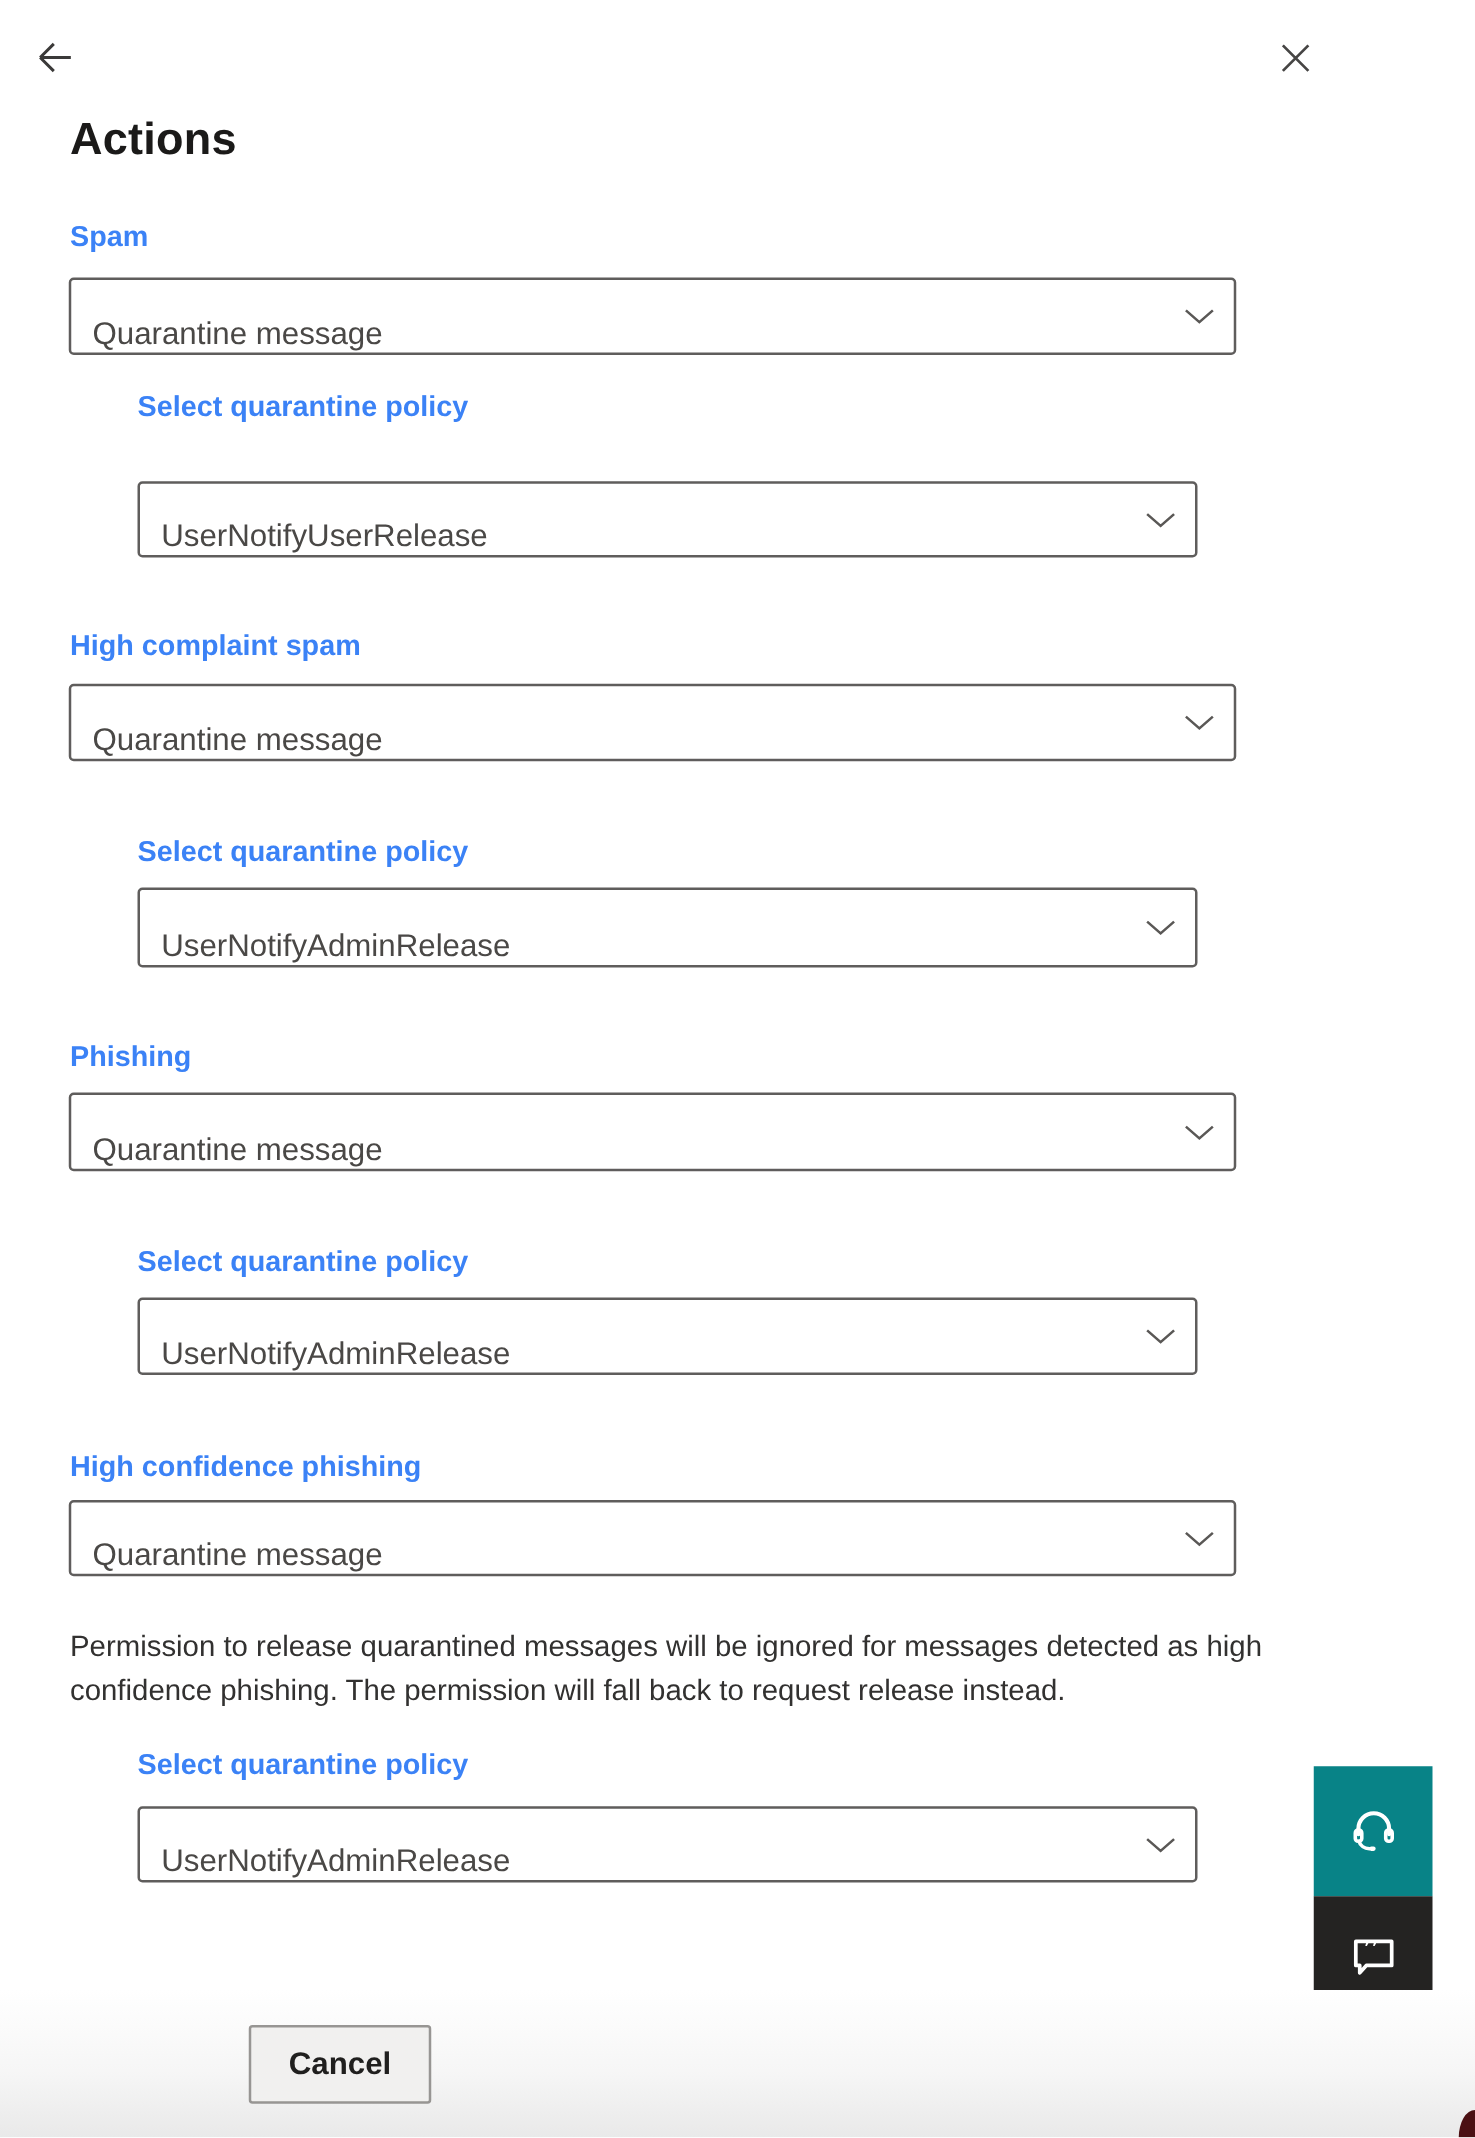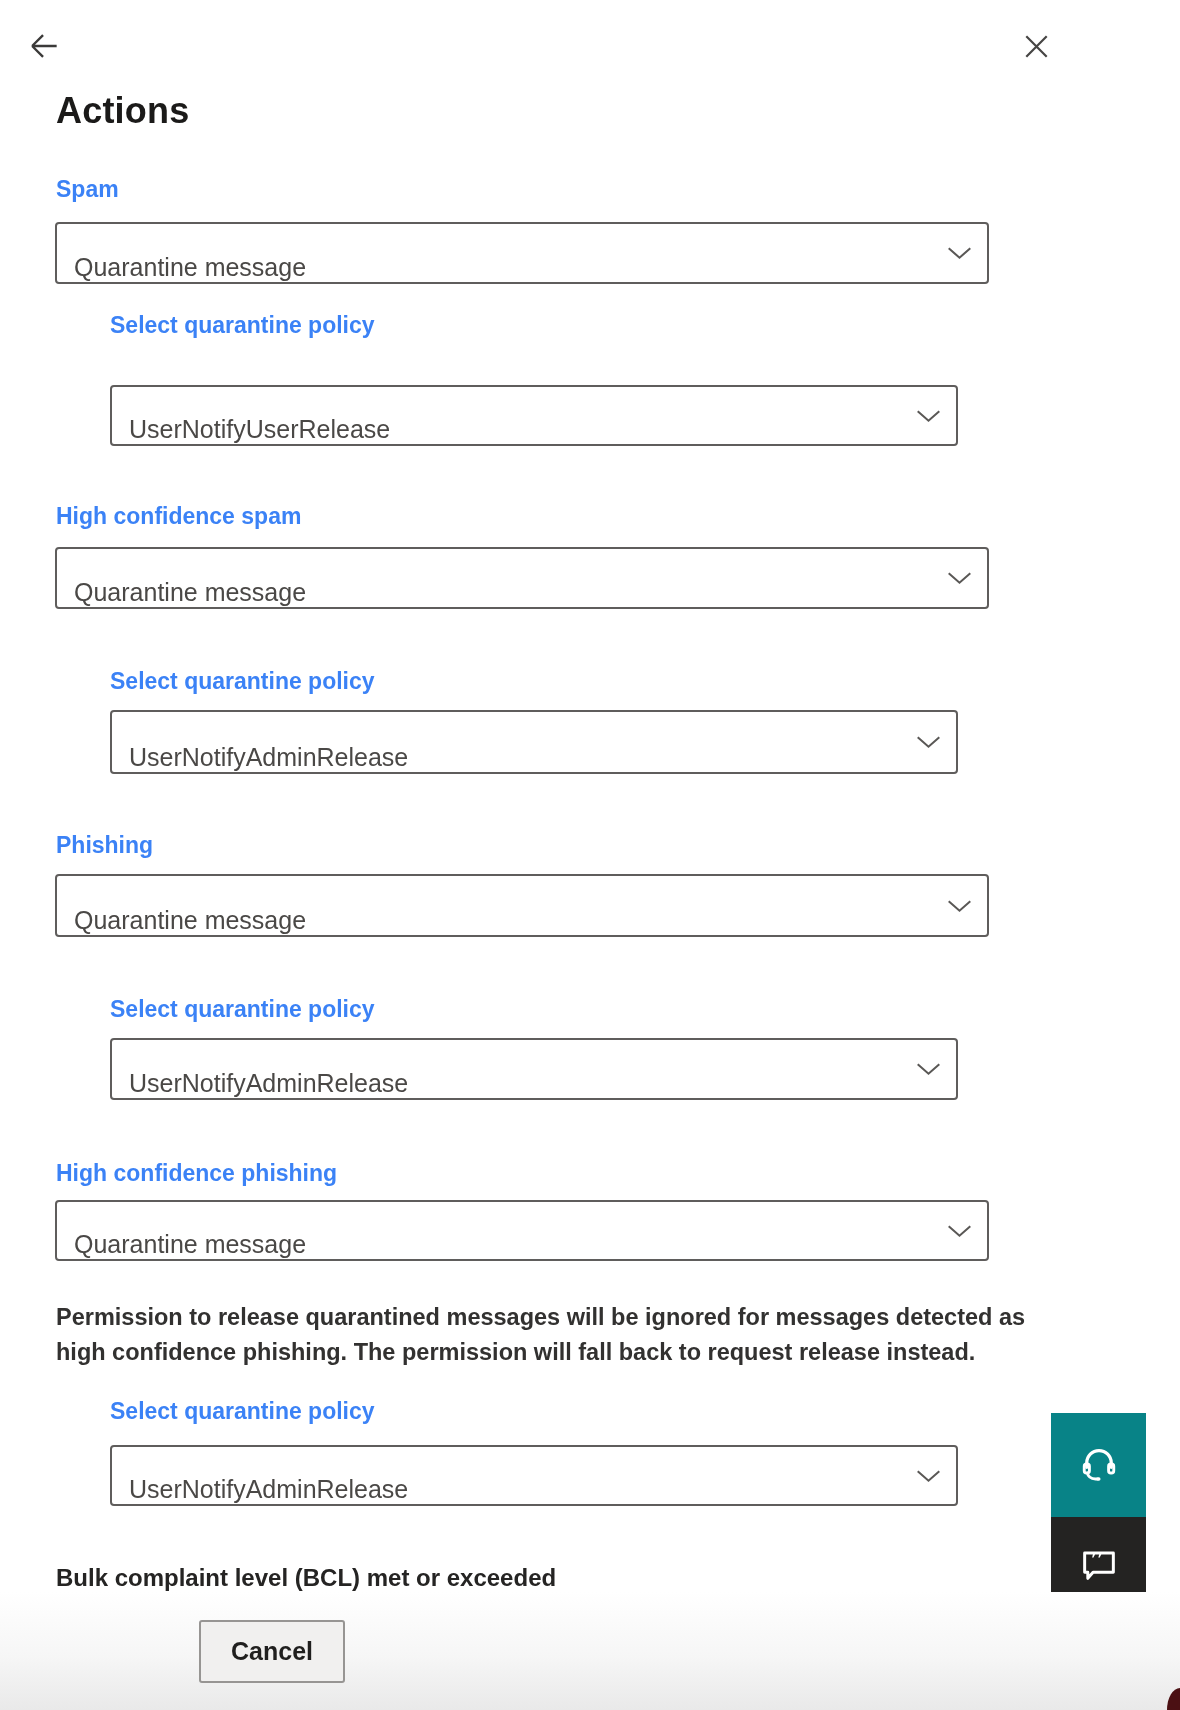--- a/index.html
+++ b/index.html
@@ -19,21 +19,21 @@
   .dropdown{
     position:absolute;height:62px;box-sizing:border-box;background:#fff;
     border:2px solid #5f5d5c;border-radius:4px;
     display:flex;align-items:flex-end;padding:0 52px 0 17px;cursor:pointer;
   }
   .dd-top{left:55px;width:934px;}
   .dd-nested{left:110px;width:848px;}
   .dd-value{font-size:25px;color:#4a4846;white-space:nowrap;overflow:hidden;}
   .dd-chevron{position:absolute;right:14px;top:50%;transform:translateY(-50%);line-height:0;}
   
-  .note{position:absolute;left:56px;top:1300px;width:980px;font-size:23.5px;line-height:35px;color:#323130;font-weight:bold;}
+  .note{position:absolute;left:56px;top:1300px;width:980px;font-size:23.5px;line-height:35px;color:#323130;}
   
   .truncated-label{position:absolute;left:56px;top:1564px;font-size:24px;font-weight:600;color:#252423;white-space:nowrap;}
   
   .footer{position:absolute;left:0;top:1592px;width:1180px;height:118px;
     background:linear-gradient(180deg,#ffffff 0%,#f6f6f6 55%,#e9e9e9 100%);}
   .btn{position:absolute;top:28px;height:63px;border-radius:3px;font-family:"Liberation Sans",sans-serif;
     font-size:25px;font-weight:600;display:flex;align-items:center;justify-content:center;cursor:pointer;box-sizing:border-box;}
   .btn-save{left:40px;width:139px;background:#0b79d5;color:#ffffff;border:none;}
   .btn-cancel{left:199px;width:146px;background:#f1f0ef;color:#201f1e;border:2px solid #979593;}
   
@@ -77,21 +77,21 @@
   <div class="sec-label lvl2" style="top:312px;">Select quarantine policy</div>
   <div class="dropdown dd-nested" style="top:385px;height:61px;">
     <span class="dd-value">UserNotifyUserRelease</span>
     <span class="dd-chevron">
       <svg viewBox="0 0 28 16" width="27" height="15">
           <path d="M2.5 3 L14 13 L25.5 3" fill="none" stroke="#5a5856" stroke-width="2.2"></path>
         </svg>
     </span>
   </div>
 
-  <div class="sec-label lvl1" style="top:503px;">High confidence spam</div>
+  <div class="sec-label lvl1" style="top:503px;">High complaint spam</div>
   <div class="dropdown dd-top" style="top:547px;">
     <span class="dd-value">Quarantine message</span>
     <span class="dd-chevron">
       <svg viewBox="0 0 28 16" width="27" height="15">
           <path d="M2.5 3 L14 13 L25.5 3" fill="none" stroke="#5a5856" stroke-width="2.2"></path>
         </svg>
     </span>
   </div>
   <div class="sec-label lvl2" style="top:668px;">Select quarantine policy</div>
   <div class="dropdown dd-nested" style="top:710px;height:64px;">
@@ -135,21 +135,20 @@
   <div class="sec-label lvl2" style="top:1398px;">Select quarantine policy</div>
   <div class="dropdown dd-nested" style="top:1445px;height:61px;">
     <span class="dd-value">UserNotifyAdminRelease</span>
     <span class="dd-chevron">
       <svg viewBox="0 0 28 16" width="27" height="15">
           <path d="M2.5 3 L14 13 L25.5 3" fill="none" stroke="#5a5856" stroke-width="2.2"></path>
         </svg>
     </span>
   </div>
 
-  <div class="truncated-label">Bulk complaint level (BCL) met or exceeded</div>
 
   <button class="side-widget widget-help">
     <span style="line-height:0;">
       <svg viewBox="0 0 24 24" width="46" height="46">
         <path d="M5.6 13.2 V10.9 a6.4 6.4 0 0 1 12.8 0 V13.2" fill="none" stroke="#ffffff" stroke-width="1.7" stroke-linecap="round"></path>
         <rect x="4.3" y="11.5" width="2.7" height="4.7" rx="1.2" fill="none" stroke="#ffffff" stroke-width="1.5"></rect>
         <rect x="17.0" y="11.5" width="2.7" height="4.7" rx="1.2" fill="none" stroke="#ffffff" stroke-width="1.5"></rect>
         <path d="M5.9 16.2 c0.4 1.9 2.2 3 4.3 3.1" fill="none" stroke="#ffffff" stroke-width="1.5" stroke-linecap="round"></path>
         <rect x="10.1" y="18.4" width="2.7" height="1.8" rx="0.9" fill="#ffffff"></rect>
       </svg>

